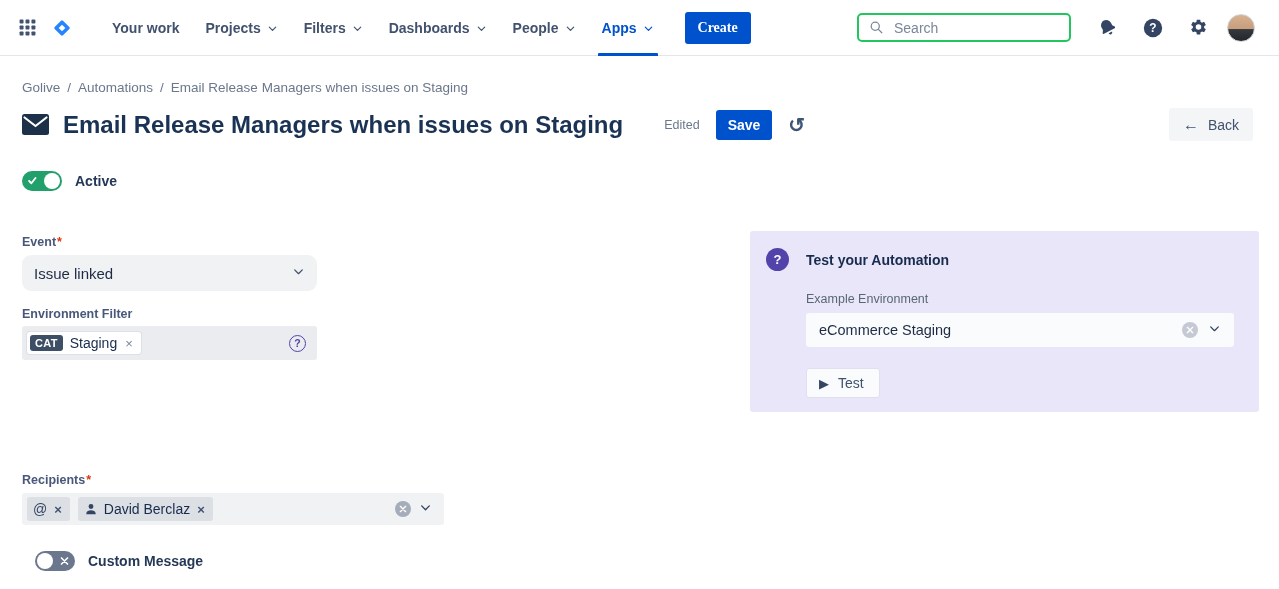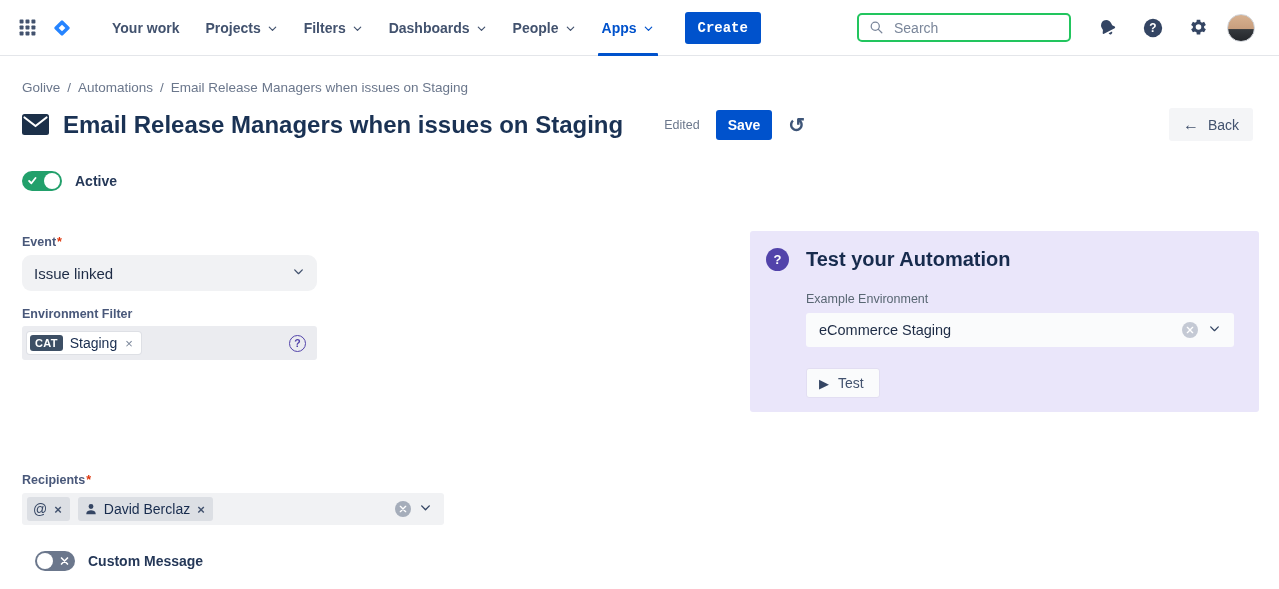--- a/index.html
+++ b/index.html
@@ -25,21 +25,21 @@
     font-size:14px; font-weight:600; color:#42526E; text-decoration:none; position:relative; cursor:pointer;
   }
   .nav-link .chev { margin-top:2px; }
   .nav-link.active { color:#0052CC; }
   .nav-link.active::after {
     content:""; position:absolute; left:9px; right:9px; bottom:0; height:3px;
     background:#0052CC; border-radius:1px 1px 0 0;
   }
   .create-btn {
     margin-left:18px; background:#0052CC; color:#fff; border:none; border-radius:3px;
-    font-family:Liberation Mono, monospace; font-size:14px; font-weight:700; padding:8px 13px; cursor:pointer;
+    font-family:Liberation Serif, serif; font-size:14px; font-weight:700; padding:8px 13px; cursor:pointer;
   }
   .nav-right { margin-left:auto; display:flex; align-items:center; gap:12px; }
   .search-box {
     display:flex; align-items:center; gap:8px; width:214px; height:29px;
     border:2px solid #22c55e; border-radius:5px; padding:0 10px; background:#fff; margin-right:8px;
   }
   .search-box input {
     border:none; outline:none; background:transparent; width:100%;
     font-family:inherit; font-size:14px; color:#172B4D;
   }
@@ -134,21 +134,21 @@
   
   .test-panel {
     position:absolute; left:750px; top:231px; width:509px; height:181px;
     background:#EAE6FA; border-radius:3px; padding:17px 25px 0 16px;
   }
   .panel-header { display:flex; align-items:center; gap:17px; }
   .q-badge {
     width:23px; height:23px; border-radius:50%; background:#5243AA; color:#fff;
     font-weight:700; font-size:13px; display:flex; align-items:center; justify-content:center; flex:none;
   }
-  .panel-title { font-size:20px; font-weight:700; color:#172B4D; }
+  .panel-title { font-size:14px; font-weight:700; color:#172B4D; }
   .panel-body { margin-left:40px; margin-top:21px; }
   .panel-label { font-size:12.5px; color:#596773; }
   .panel-select {
     margin-top:7px; height:34px; background:#FAFBFC; border-radius:3px;
     display:flex; align-items:center; padding:0 13px; cursor:pointer;
   }
   .panel-select .select-value { font-size:14.5px; }
   .panel-select .right-icons { margin-left:auto; display:flex; align-items:center; gap:10px; }
   .test-btn {
     margin-top:21px; background:#FAFBFC; border:1px solid #E2DEF2; border-radius:3px;

